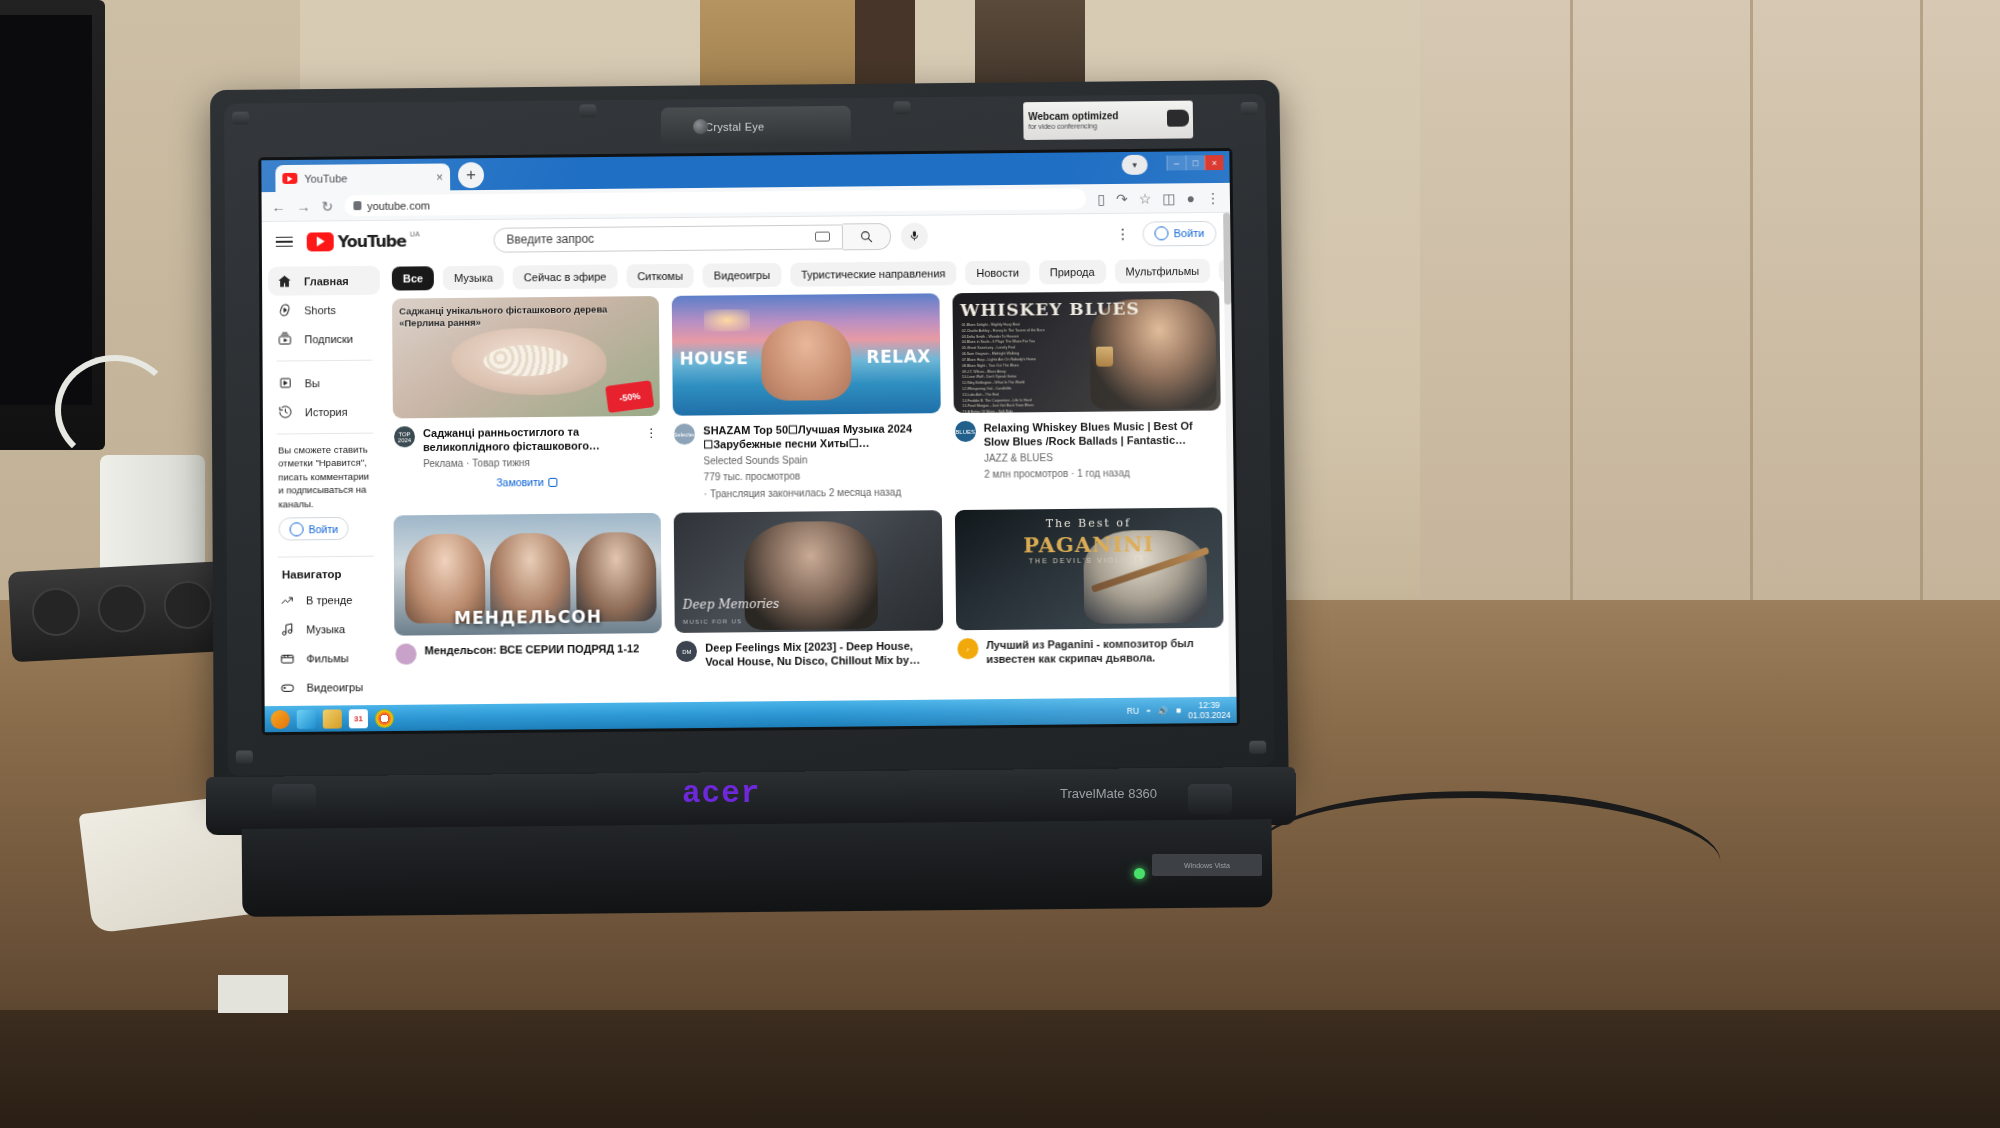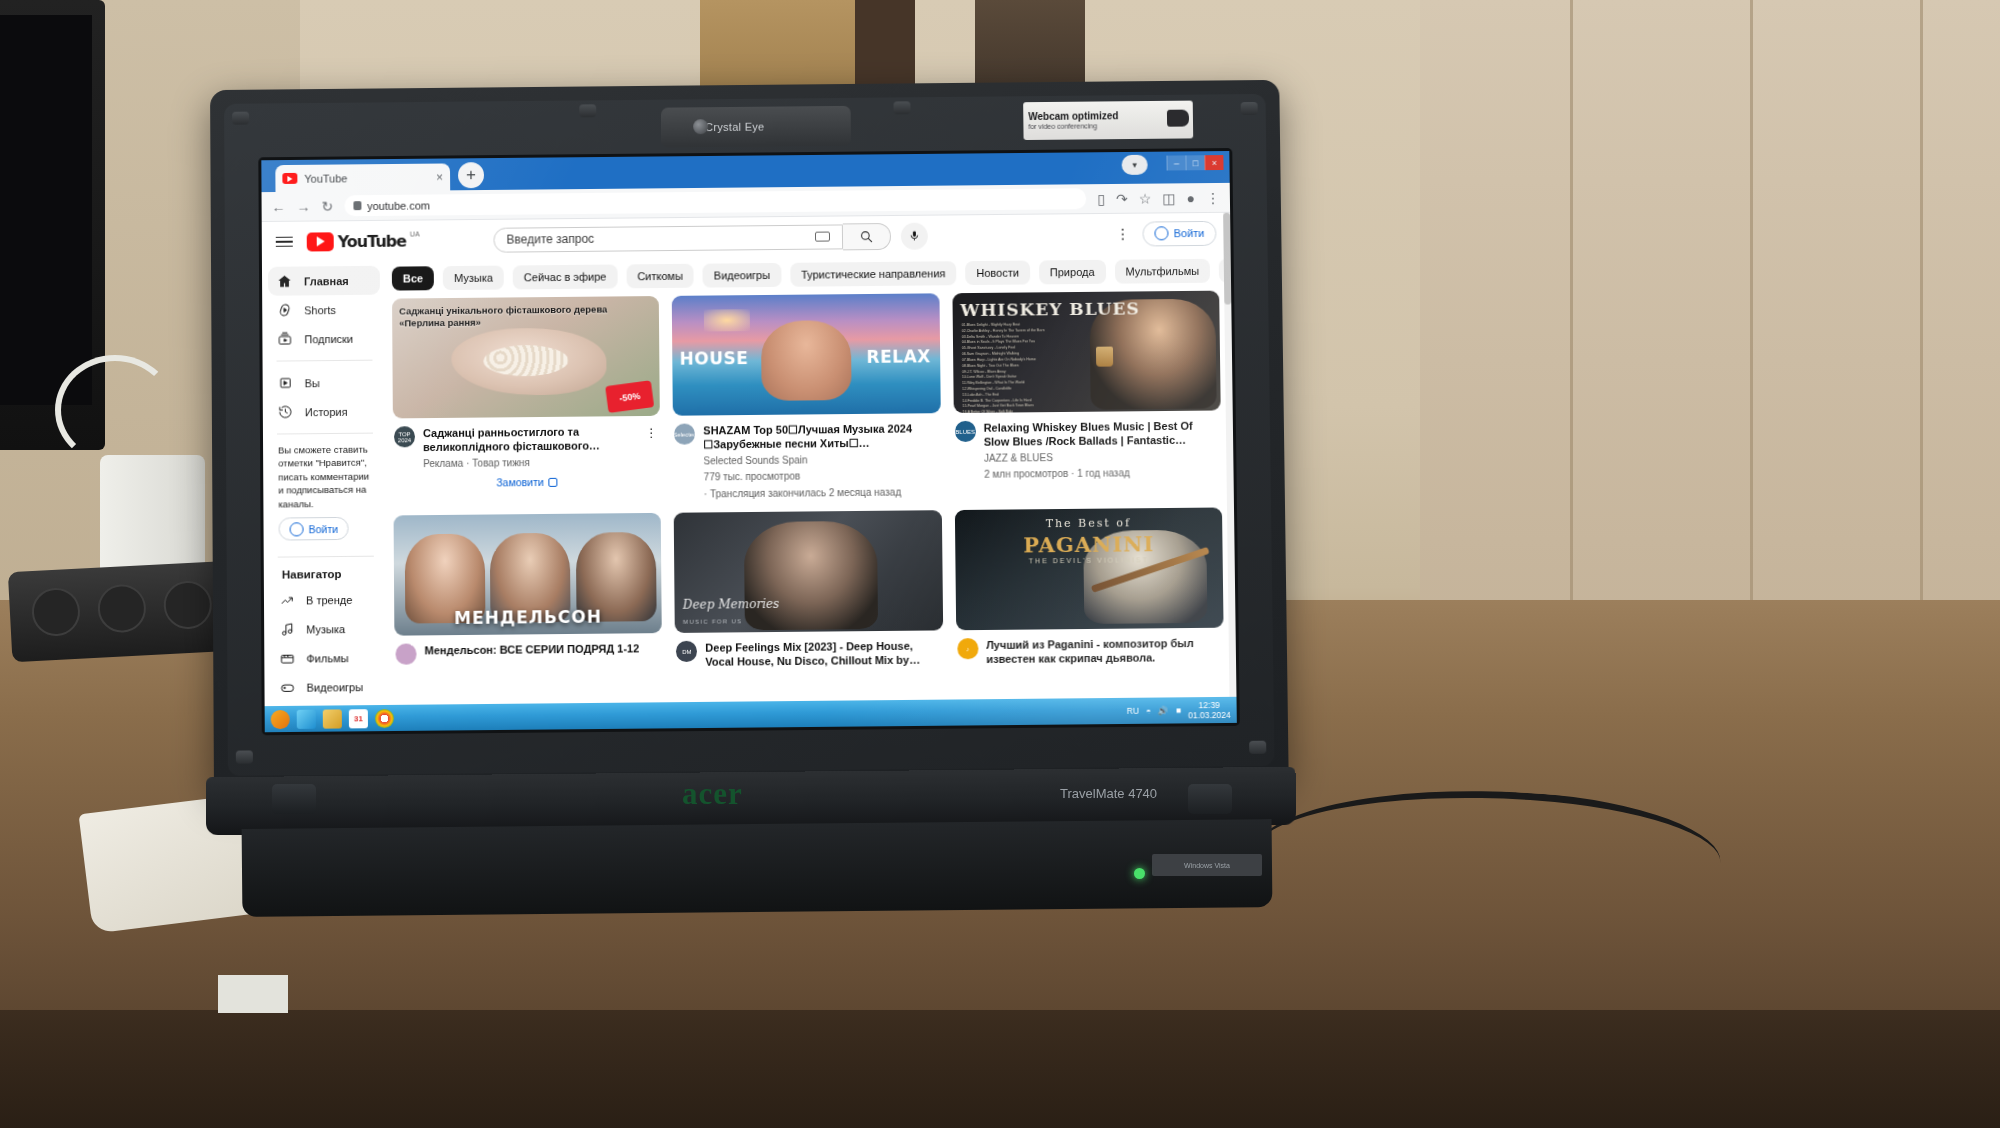--- a/index.html
+++ b/index.html
@@ -88,21 +88,21 @@
   .glare { position:absolute; inset:0; pointer-events:none; z-index:60;
     background:linear-gradient(115deg, rgba(255,255,255,.13) 0%, rgba(255,255,255,0) 26%,
       rgba(255,255,255,0) 66%, rgba(255,255,255,.10) 88%); }
 
   
   .base { position:absolute; left:-6px; top:688px; width:1090px; height:58px;
     background:linear-gradient(180deg,#2c2f32 0%, #202326 55%, #141618 100%);
     border-radius:6px 6px 12px 12px;
     transform: perspective(2200px) rotateX(2deg) rotateZ(-0.55deg); }
   .brand { position:absolute; left:470px; top:692px; font-size:31px; font-weight:bold;
-    color:#14532d; letter-spacing:1px; font-family:Liberation Serif, serif; }
+    color:#6d28d9; letter-spacing:1px; font-family:Liberation Mono, monospace; }
   .model { position:absolute; left:848px; top:702px; font-size:13px; color:#9aa0a6; }
   .foot { position:absolute; top:700px; width:44px; height:30px; border-radius:5px;
     background:linear-gradient(180deg,#34383c,#1c1f22); }
   .base2 { position:absolute; left:30px; top:740px; width:1030px; height:88px;
     background:linear-gradient(180deg,#232629,#111314); border-radius:0 0 14px 14px;
     transform: perspective(2200px) rotateZ(-0.55deg); }
   .led { position:absolute; left:922px; top:784px; width:11px; height:11px;
     border-radius:50%; background:#49e06a; box-shadow:0 0 9px #49e06a; }
   .sticker-base { position:absolute; left:940px; top:770px; width:110px; height:22px;
     background:#3d4044; border-radius:2px; font-size:7px; color:#9aa0a6;
@@ -719,16 +719,16 @@
         <div class="glare"></div>
       </div>
     </div>
   </div>
 
   <div class="base"></div>
   <div class="foot" style="left:60px"></div>
   <div class="foot" style="right:60px"></div>
   <div class="base2"></div>
   <div class="brand">acer</div>
-  <div class="model">TravelMate 4740</div>
+  <div class="model">TravelMate 8360</div>
   <div class="sticker-base">Windows Vista</div>
   <div class="led"></div>
 </div>
 
 </body></html>

